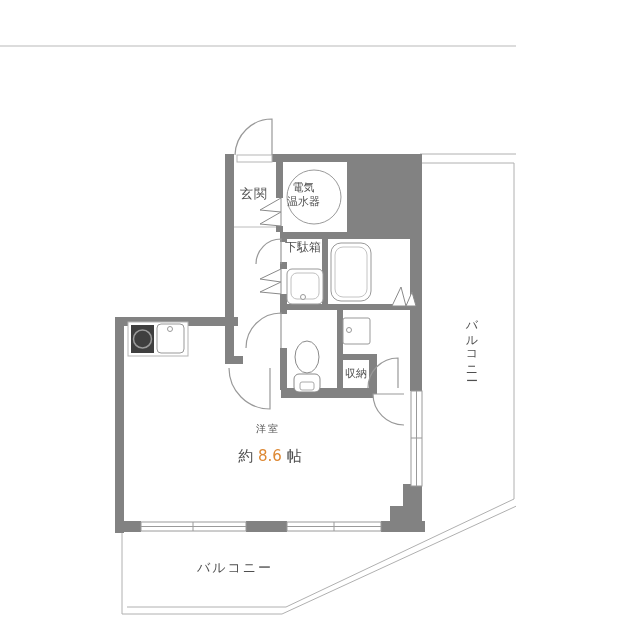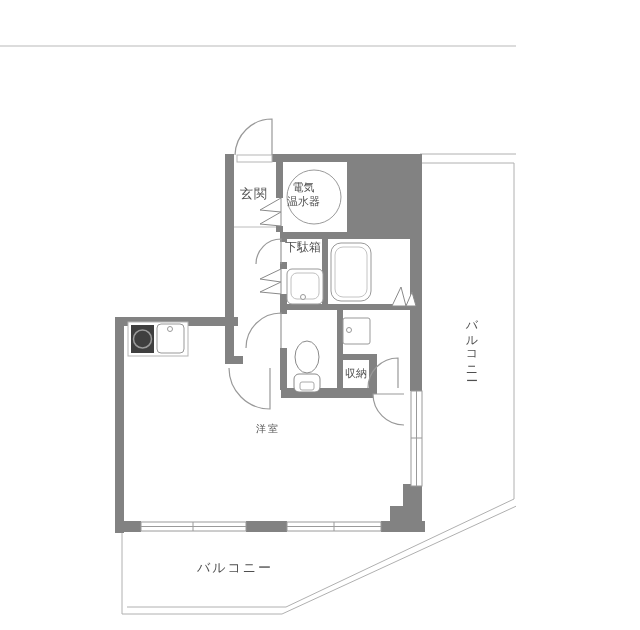--- a/index.html
+++ b/index.html
@@ -130,17 +130,22 @@
     <div>電気</div>
     <div>温水器</div>
   </div>
 
   <div class="lbl lbl-shoe">下駄箱</div>
 
   <div class="lbl lbl-storage">収納</div>
 
   <div class="lbl lbl-room">洋室</div>
 
+  <div class="lbl lbl-size">
+    <span>約</span>
+    <span class="accent">8.6</span>
+    <span>帖</span>
+  </div>
 
   <div class="lbl lbl-balcony-right">バルコニー</div>
 
   <div class="lbl lbl-balcony-bottom">バルコニー</div>
 </div>
 
 </body></html>

